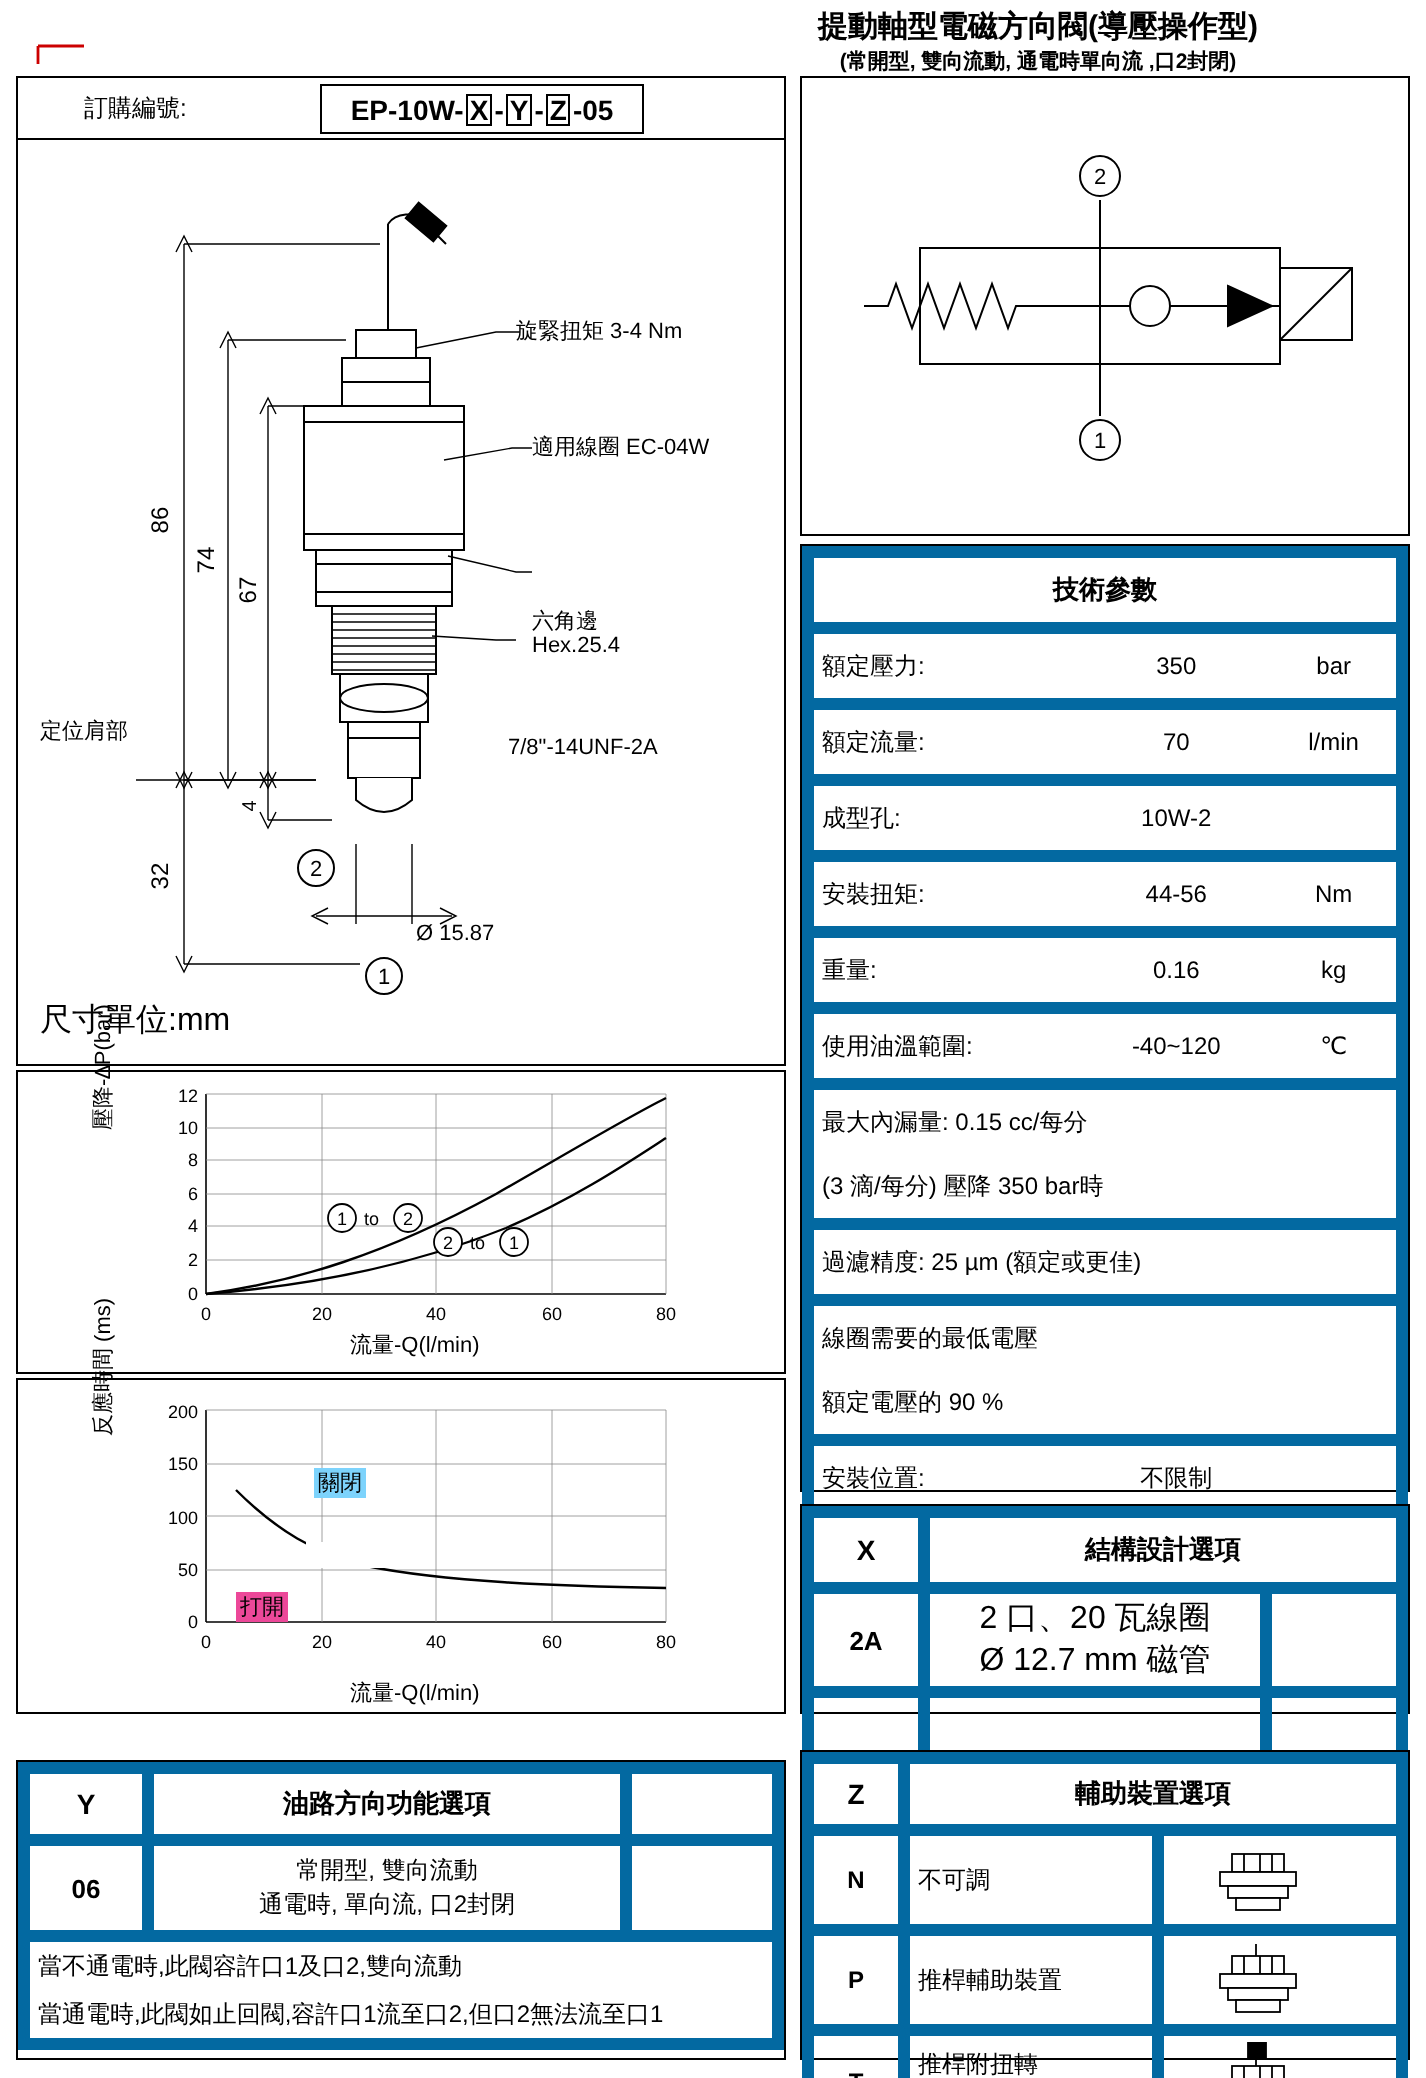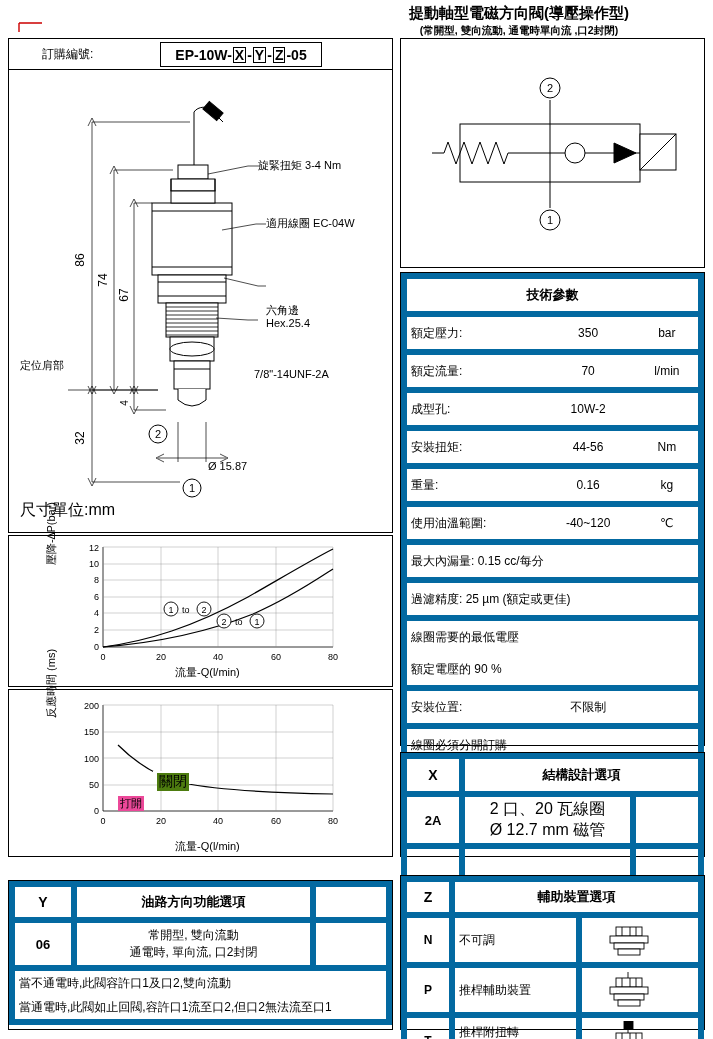--- a/index.html
+++ b/index.html
@@ -289,21 +289,21 @@
     </g>
 
     <path d="M110,56 C130,76 150,88 175,94 C215,102 270,104 325,105" stroke="#000" fill="none" stroke-width="1.2"></path>
 
     <path d="M108,108 L325,108" stroke="#000" fill="none" stroke-width="0.9" opacity="0"></path>
     <rect x="145" y="82" width="40" height="13" fill="#fff" stroke="none"></rect>
     <rect x="108" y="104" width="36" height="13" fill="#fff" stroke="none"></rect>
   </svg>
   <div style="position:absolute;left:44px;top:718px;font-size:11px;transform:rotate(-90deg);transform-origin:left top;width:90px;">反應時間 (ms)</div>
   <div style="position:absolute;left:175px;top:839px;font-size:11px;">流量-Q(l/min)</div>
-  <div style="position:absolute;left:157px;top:773px;font-size:14px;background:#4d7c0f;padding:0 2px;">關閉</div>
+  <div style="position:absolute;left:157px;top:734px;font-size:11px;background:#7dd3fc;padding:0 2px;">關閉</div>
   <div style="position:absolute;left:118px;top:796px;font-size:11px;background:#ec4899;padding:0 2px;">打開</div>
 
   <div class="box" id="y-box">
     <table>
       <tbody>
           <tr>
         <td class="ctr" style="width:48px;height:26px;font-weight:bold;font-size:14px;">Y</td>
         <td class="ctr" style="font-weight:bold;font-size:13px;">油路方向功能選項</td>
         <td style="width:62px;"></td>
       </tr>
@@ -384,20 +384,23 @@
         <td class="val">0.16</td>
         <td class="unit">kg</td>
       </tr>
       <tr>
         <td class="lbl">使用油溫範圍:</td>
         <td class="val">-40~120</td>
         <td class="unit">℃</td>
       </tr>
       <tr>
         <td colspan="3" class="full noline-b" style="border-bottom:none;">最大內漏量:   0.15 cc/每分</td>
+      </tr>
+      <tr>
+        <td colspan="3" class="full noline-t" style="border-top:none;">(3 滴/每分) 壓降 350 bar時</td>
       </tr>
       <tr>
         <td colspan="3" class="full">過濾精度:  25 µm (額定或更佳)</td>
       </tr>
       <tr>
         <td colspan="3" class="full noline-b" style="border-bottom:none;margin-top:28px;">線圈需要的最低電壓</td>
       </tr>
       <tr>
         <td colspan="3" class="full noline-t" style="border-top:none;">額定電壓的 90 %</td>
       </tr>

